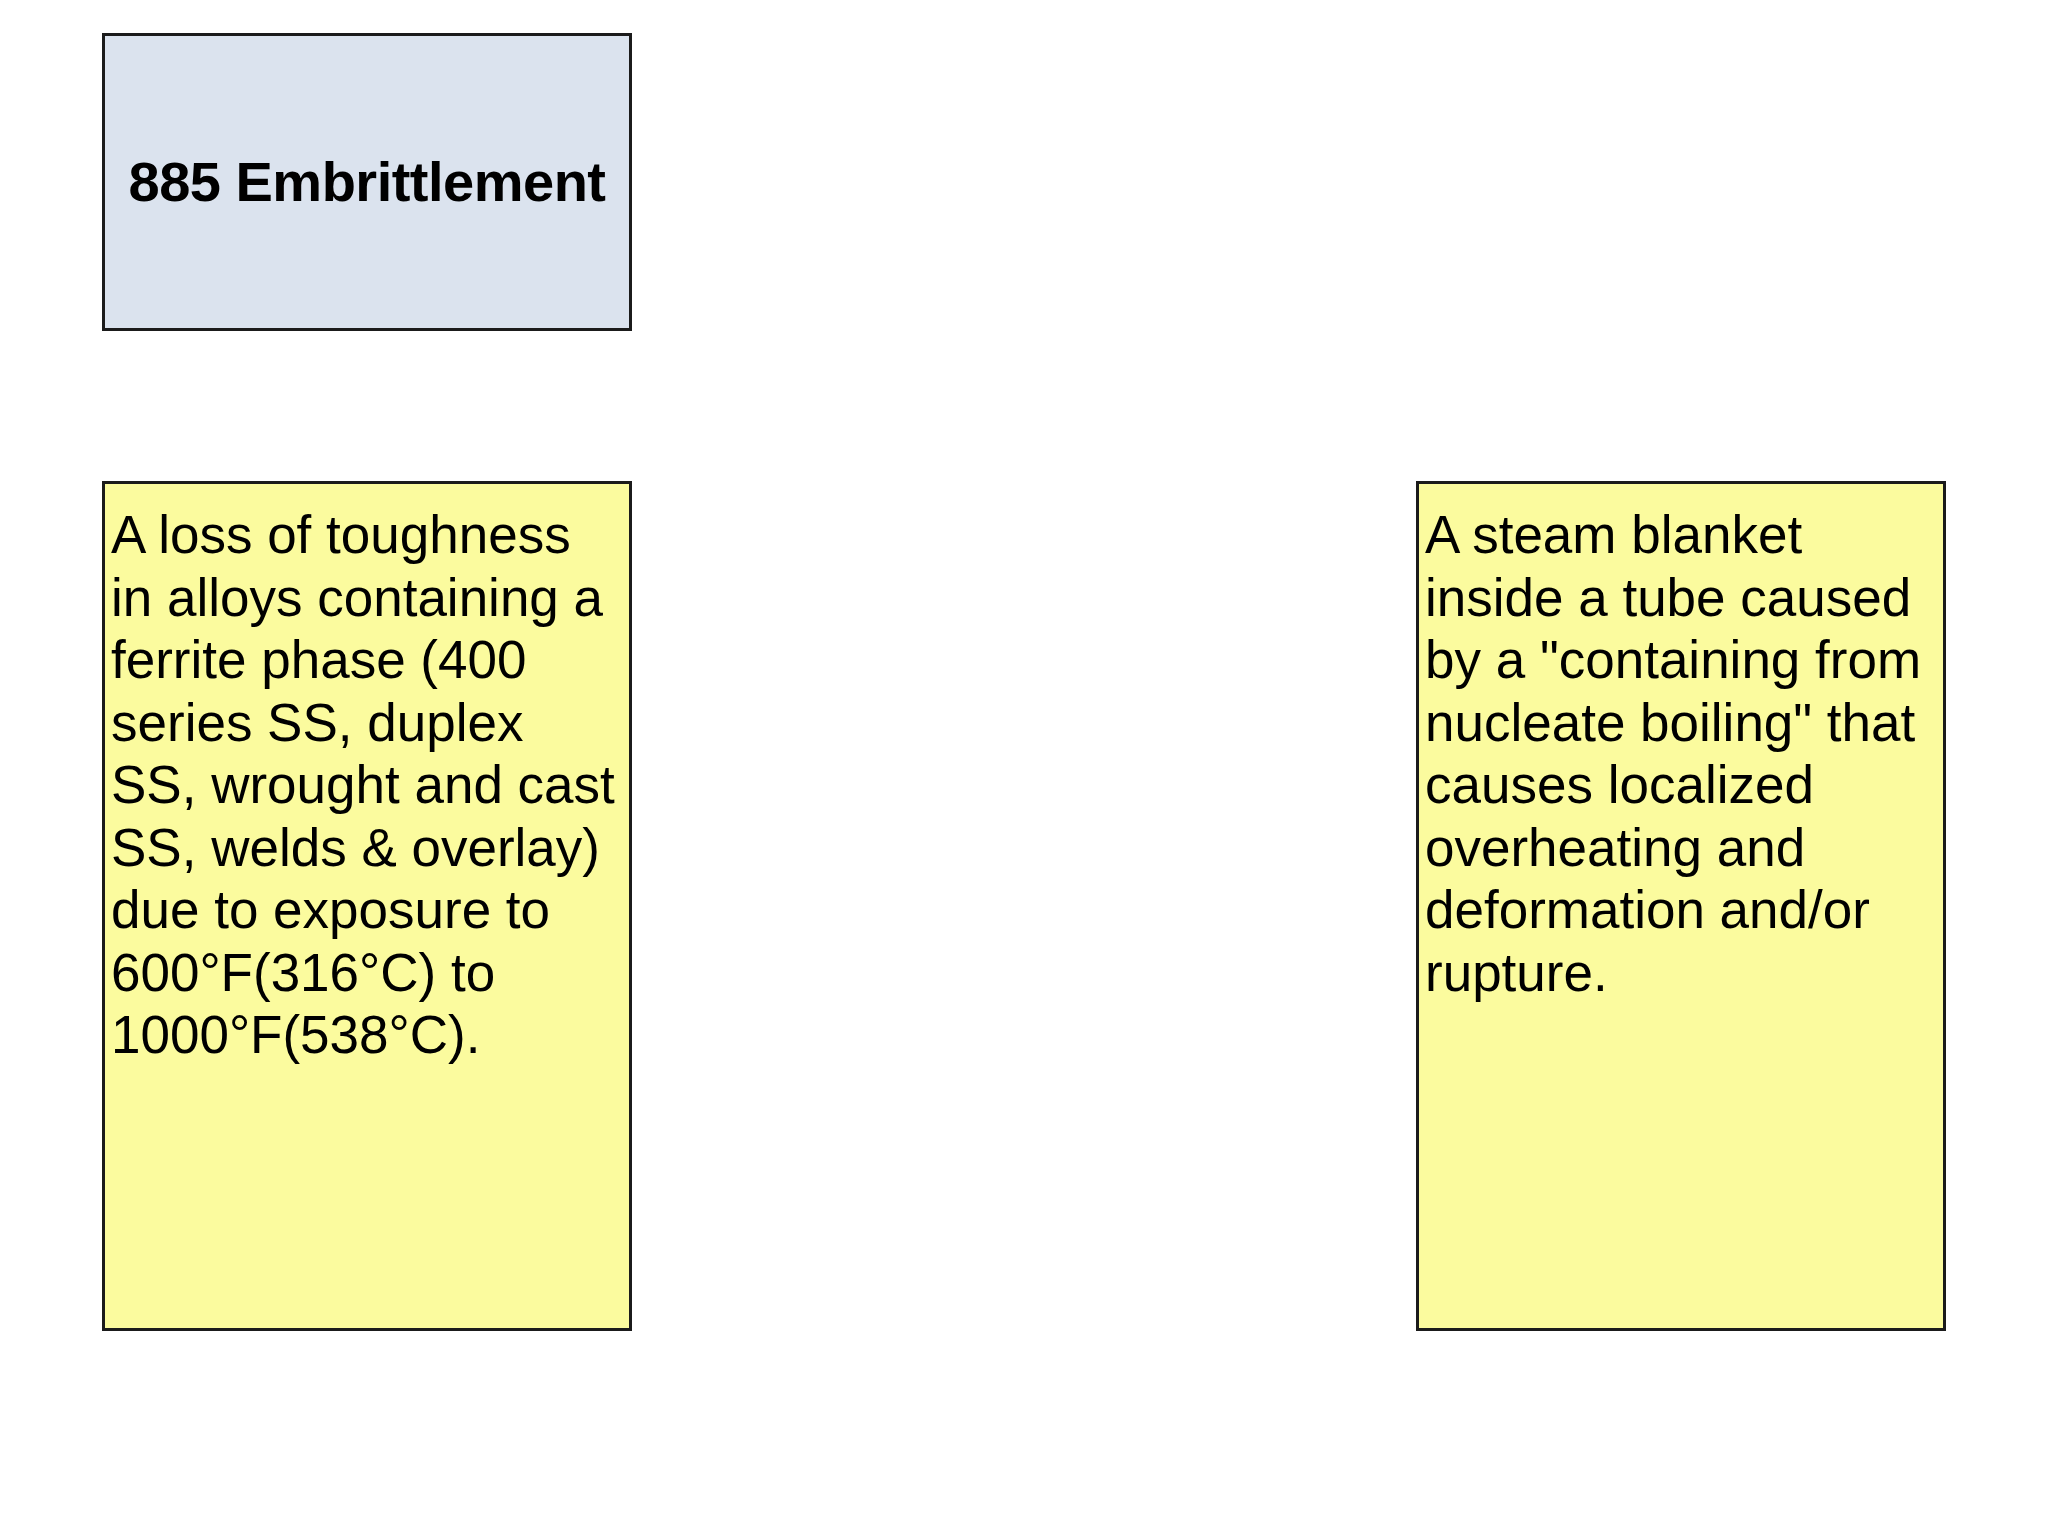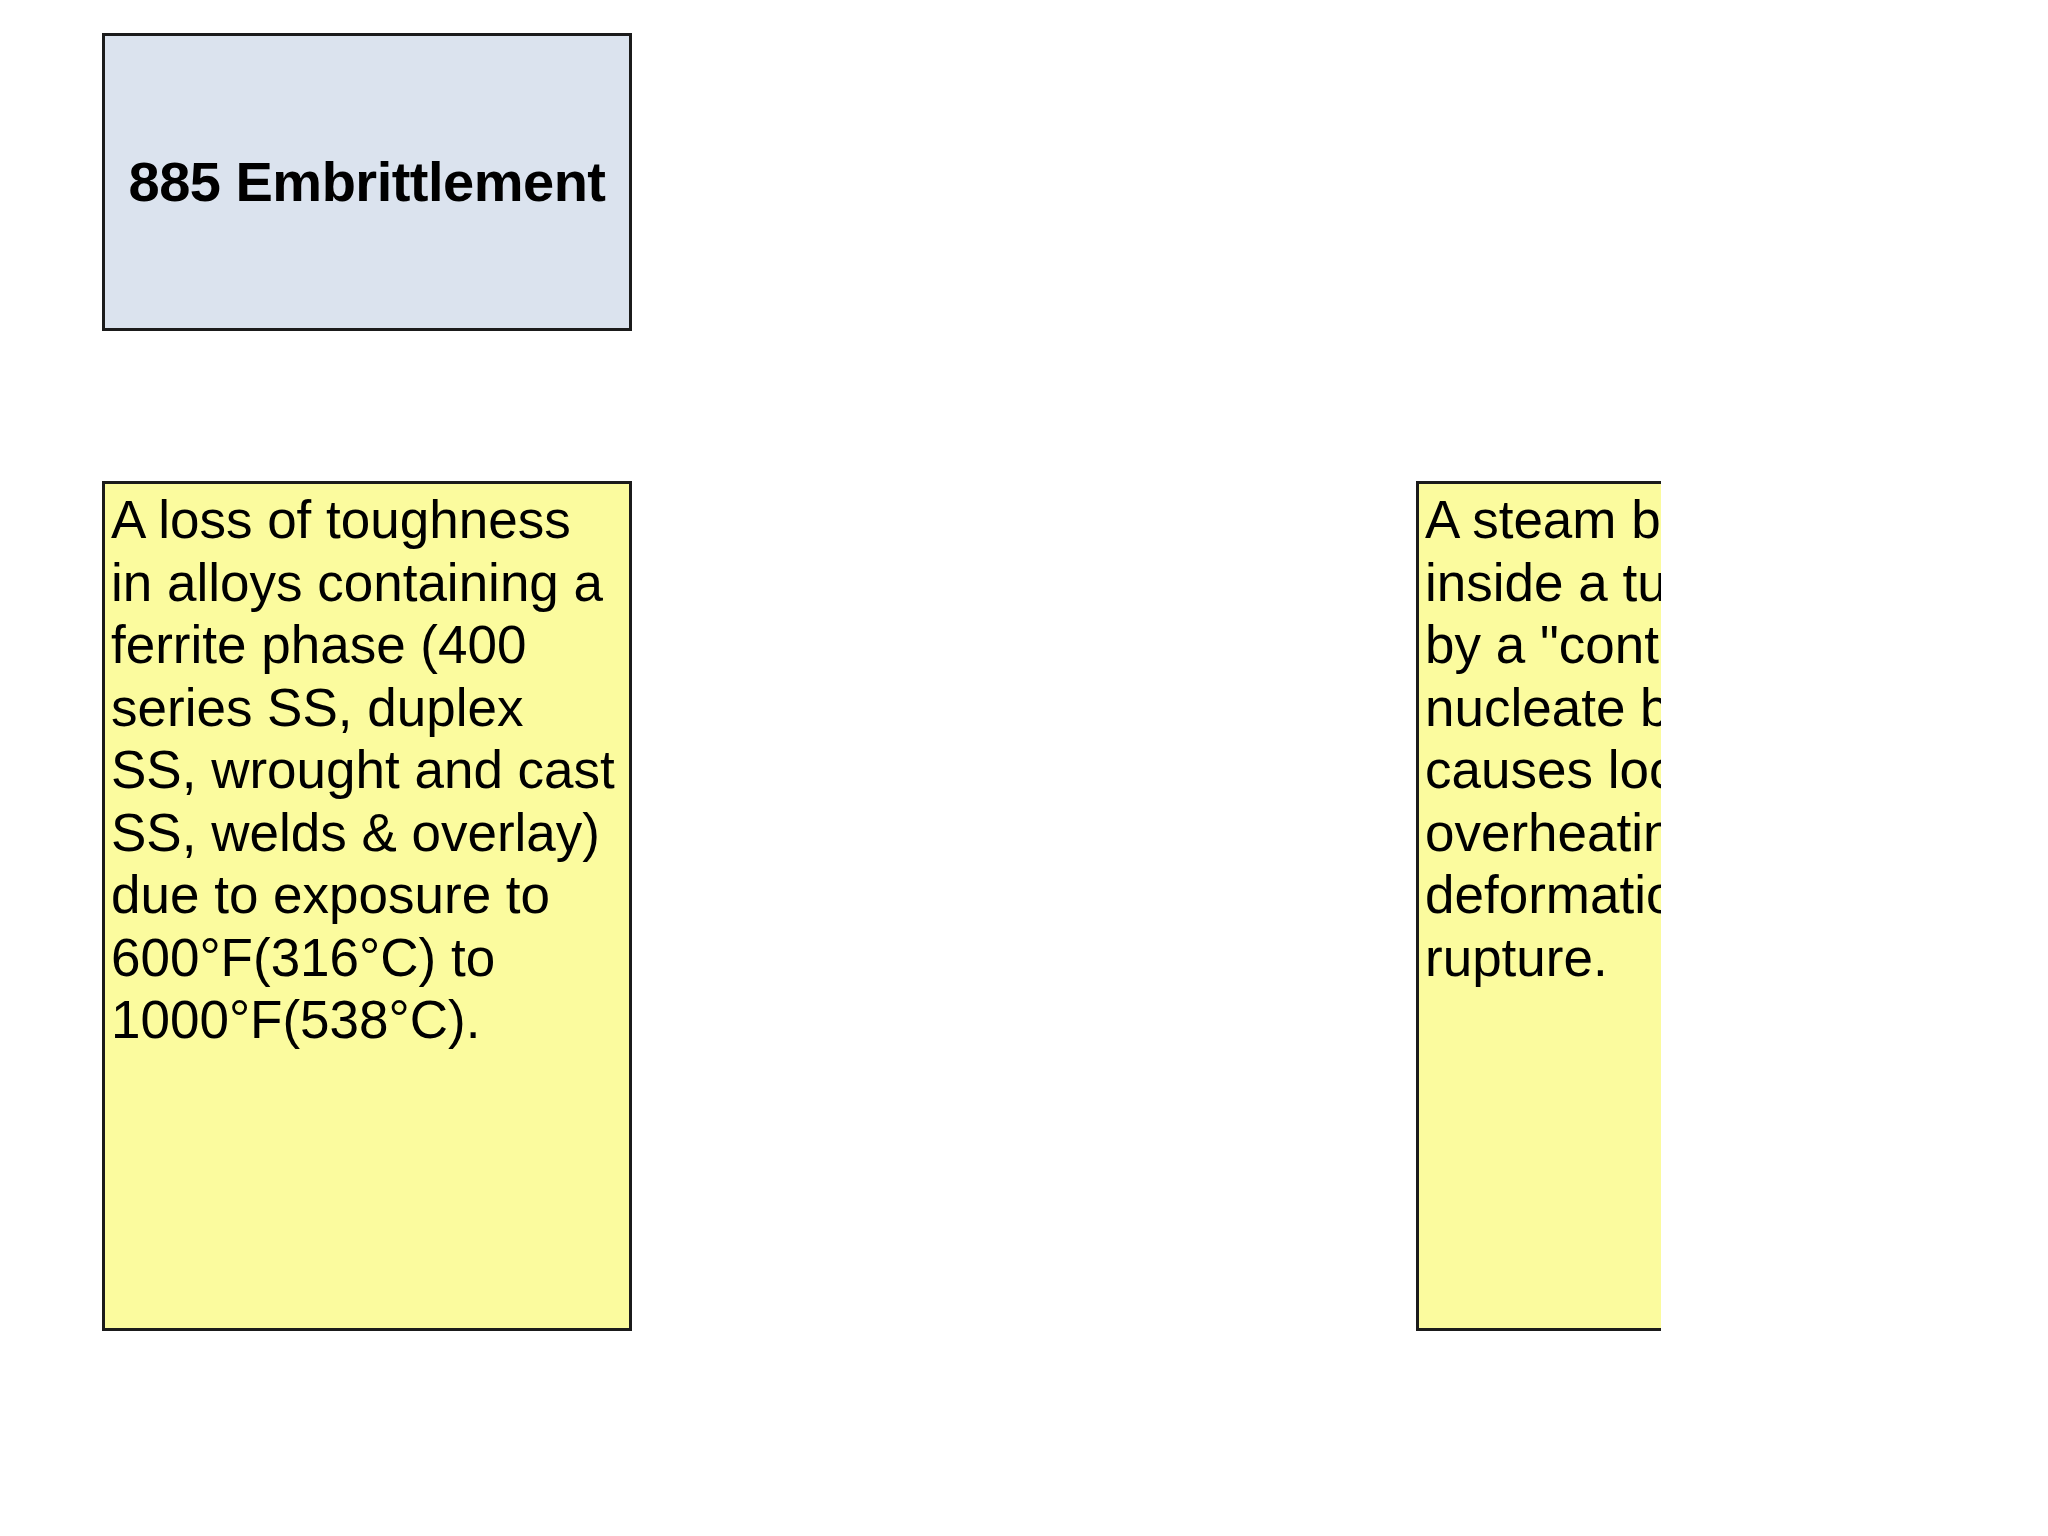--- a/index.html
+++ b/index.html
@@ -2,21 +2,21 @@
 <html><head>
 <meta charset="utf-8">
 <style>
   html, body {
     margin: 0;
     padding: 0;
     background: #ffffff;
   }
   .slide {
     position: relative;
-    width: 1661px;
+    width: 2048px;
     height: 1536px;
     background: #ffffff;
     font-family: "Liberation Sans", "DejaVu Sans", sans-serif;
     color: #000000;
     overflow: hidden;
   }
   .col {
     position: absolute;
     top: 0;
     width: 530px;
@@ -51,21 +51,21 @@
 
   .body-box {
     position: absolute;
     top: 481px;
     left: 0;
     width: 530px;
     height: 850px;
     box-sizing: border-box;
     background: #fbfb9e;
     border: 3px solid #1b1b1b;
-    padding: 5px 6px;
+    padding: 20px 6px;
     overflow: hidden;
   }
   .body-text {
     font-size: 53px;
     line-height: 1.18;
     white-space: pre-wrap;
     text-align: left;
   }
 </style>
 </head>

